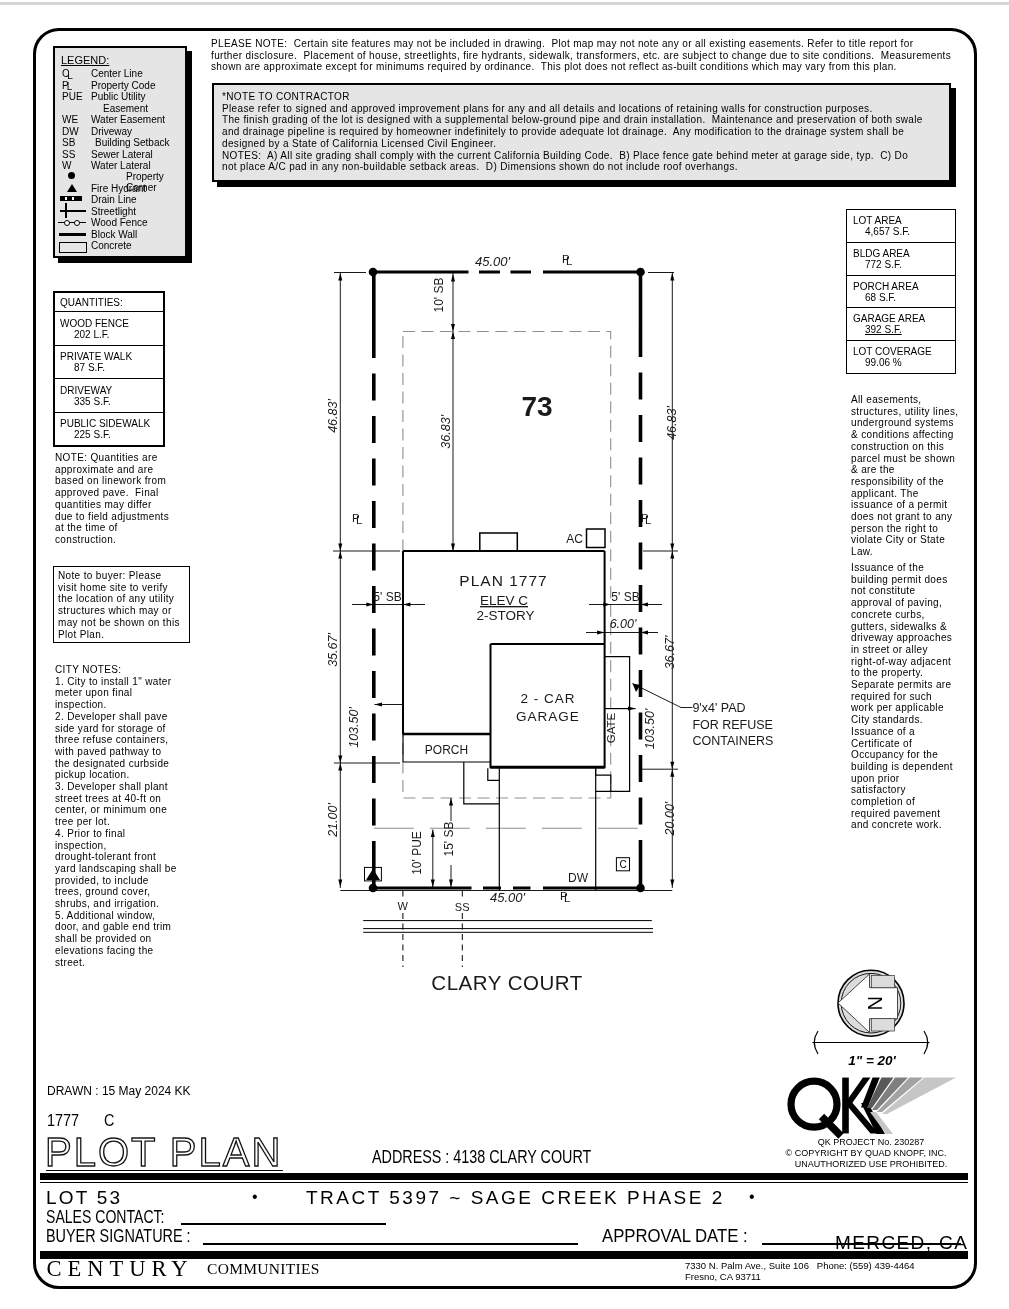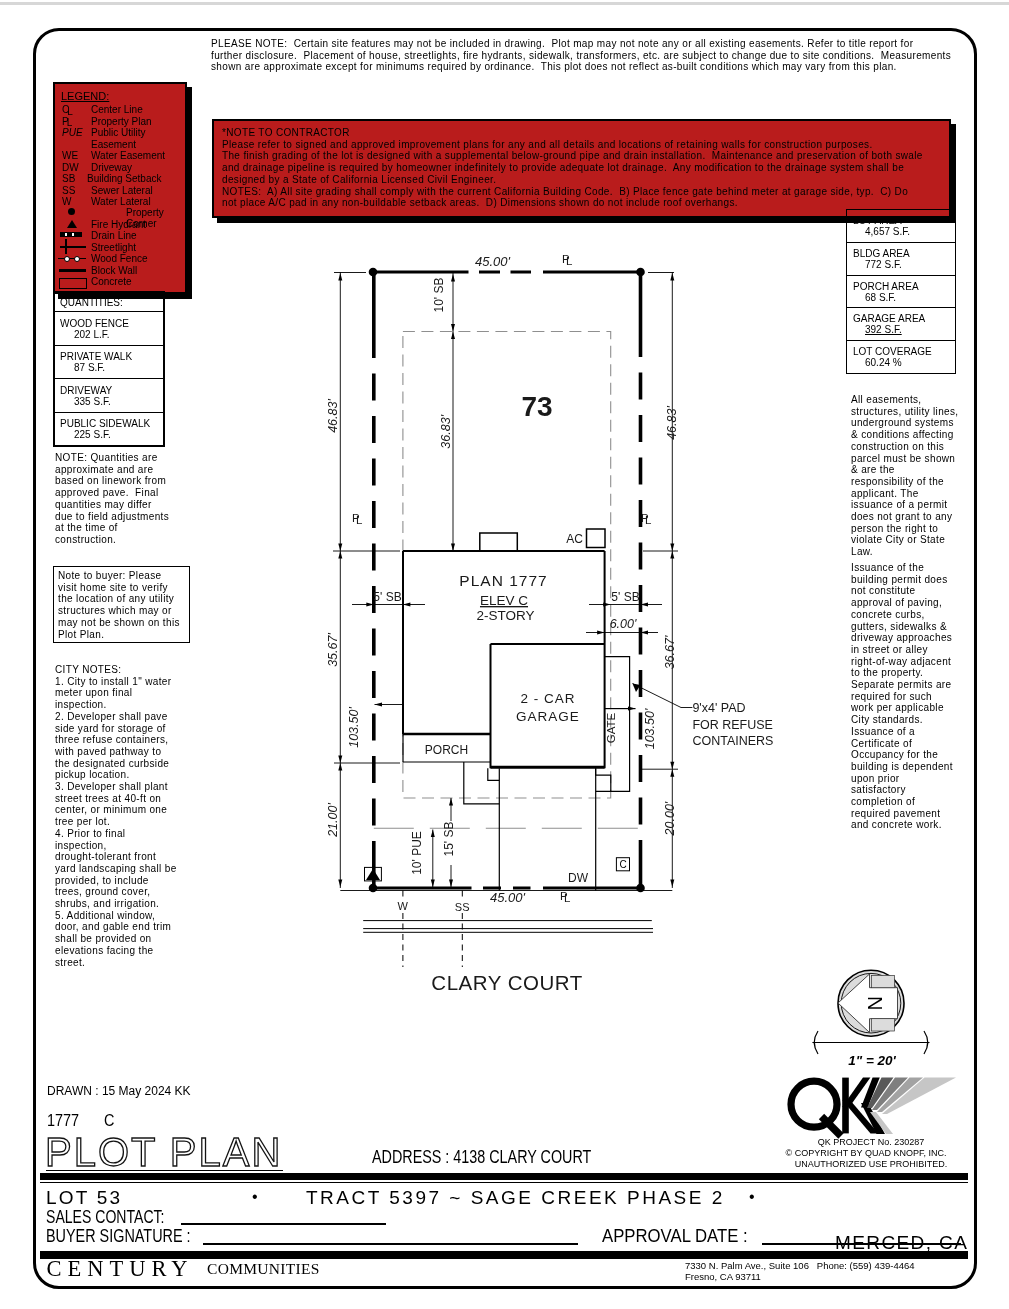--- a/index.html
+++ b/index.html
@@ -1,48 +1,48 @@
 <!DOCTYPE html>
 <html><head>
 <meta charset="utf-8">
 <style>
   html,body{margin:0;padding:0;background:#fff;}
   body{width:1009px;height:1309px;position:relative;font-family:"Liberation Sans",sans-serif;color:#000;overflow:hidden;}
   .abs{position:absolute;}
   .txt{font-size:10px;line-height:11.7px;white-space:pre;letter-spacing:0.35px;}
-  .box{border:2px solid #000;background:#b91c1c;margin-top:36px;}
+  .box{border:2px solid #000;background:#e5e5e5;}
 </style>
 </head>
 <body>
 
 <div class="abs" style="left:0;top:2px;width:1009px;height:3px;background:#d7d7d7;"></div>
 
 <div class="abs" style="left:33px;top:28px;width:938px;height:1255px;border:3px solid #000;border-radius:26px;"></div>
 
 <div class="abs box" style="left:53px;top:46px;width:130px;height:208px;box-shadow:5px 5px 0 #000;font-size:10px;">
   <div class="abs" style="left:6px;top:6px;text-decoration:underline;font-size:11px;">LEGEND:</div>
 
   <div class="abs" style="left:7px;top:20px;">C<span style="position:relative;left:-2px;top:1.5px;">L</span></div>
   <div class="abs" style="left:36px;top:20px;">Center Line</div>
 
   <div class="abs" style="left:7px;top:31.5px;">P<span style="position:relative;left:-2px;top:1.5px;">L</span></div>
-  <div class="abs" style="left:36px;top:31.5px;">Property Plan</div>
-
-  <div class="abs" style="left:7px;top:43px;font-style:italic;">PUE</div>
+  <div class="abs" style="left:36px;top:31.5px;">Property Code</div>
+
+  <div class="abs" style="left:7px;top:43px;">PUE</div>
   <div class="abs" style="left:36px;top:43px;">Public Utility</div>
-  <div class="abs" style="left:36px;top:54.5px;">Easement</div>
+  <div class="abs" style="left:48px;top:54.5px;">Easement</div>
 
   <div class="abs" style="left:7px;top:66px;">WE</div>
   <div class="abs" style="left:36px;top:66px;">Water Easement</div>
 
   <div class="abs" style="left:7px;top:77.5px;">DW</div>
   <div class="abs" style="left:36px;top:77.5px;">Driveway</div>
 
   <div class="abs" style="left:7px;top:89px;">SB</div>
-  <div class="abs" style="left:32px;top:89px;">Building Setback</div>
+  <div class="abs" style="left:40px;top:89px;">Building Setback</div>
 
   <div class="abs" style="left:7px;top:100.5px;">SS</div>
   <div class="abs" style="left:36px;top:100.5px;">Sewer Lateral</div>
 
   <div class="abs" style="left:7px;top:112px;">W</div>
   <div class="abs" style="left:36px;top:112px;">Water Lateral</div>
 
   <div class="abs" style="left:13px;top:124px;width:7px;height:7px;border-radius:50%;background:#000;"></div>
   <div class="abs" style="left:36px;top:123px;padding-left:35px;">Property Corner</div>
 
@@ -135,21 +135,21 @@
 door, and gable end trim
 shall be provided on
 elevations facing the
 street.</div>
 
 <div class="abs" style="left:846px;top:209px;width:108px;border:1.5px solid #000;font-size:10px;">
   <div style="border-bottom:1.5px solid #000;padding:5px 0 4.8px 6px;">LOT AREA<br><span style="padding-left:12px;">4,657 S.F.</span></div>
   <div style="border-bottom:1.5px solid #000;padding:5px 0 4.8px 6px;">BLDG AREA<br><span style="padding-left:12px;">772 S.F.</span></div>
   <div style="border-bottom:1.5px solid #000;padding:5px 0 4.8px 6px;">PORCH AREA<br><span style="padding-left:12px;">68 S.F.</span></div>
   <div style="border-bottom:1.5px solid #000;padding:5px 0 4.8px 6px;">GARAGE AREA<br><span style="padding-left:12px;text-decoration:underline;">392 S.F.</span></div>
-  <div style="padding:5px 0 4.8px 6px;">LOT COVERAGE<br><span style="padding-left:12px;">60.24 %</span></div>
+  <div style="padding:5px 0 4.8px 6px;">LOT COVERAGE<br><span style="padding-left:12px;">99.06 %</span></div>
 </div>
 
 <div class="abs txt" style="left:851px;top:394px;">All easements,
 structures, utility lines,
 underground systems
 &amp; conditions affecting
 construction on this
 parcel must be shown
 &amp; are the
 responsibility of the

